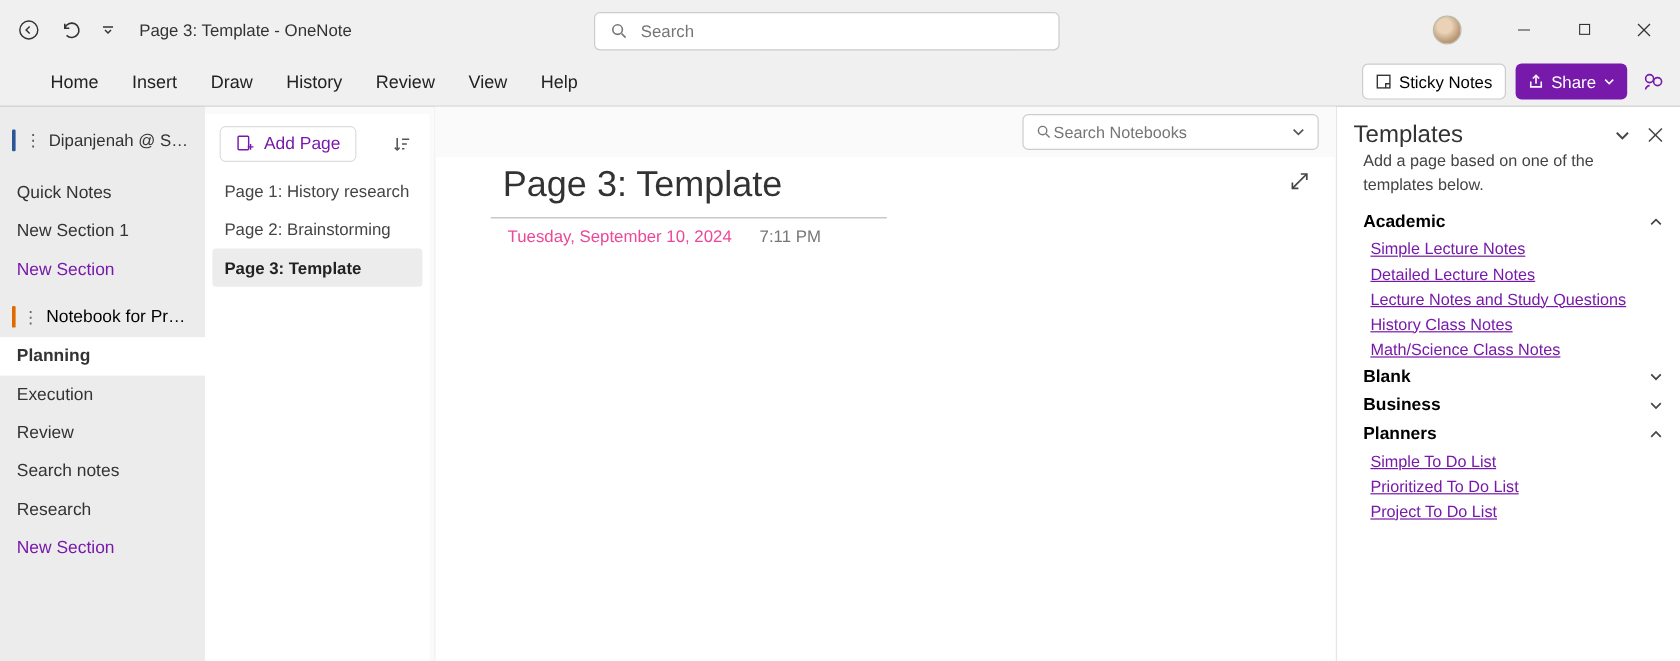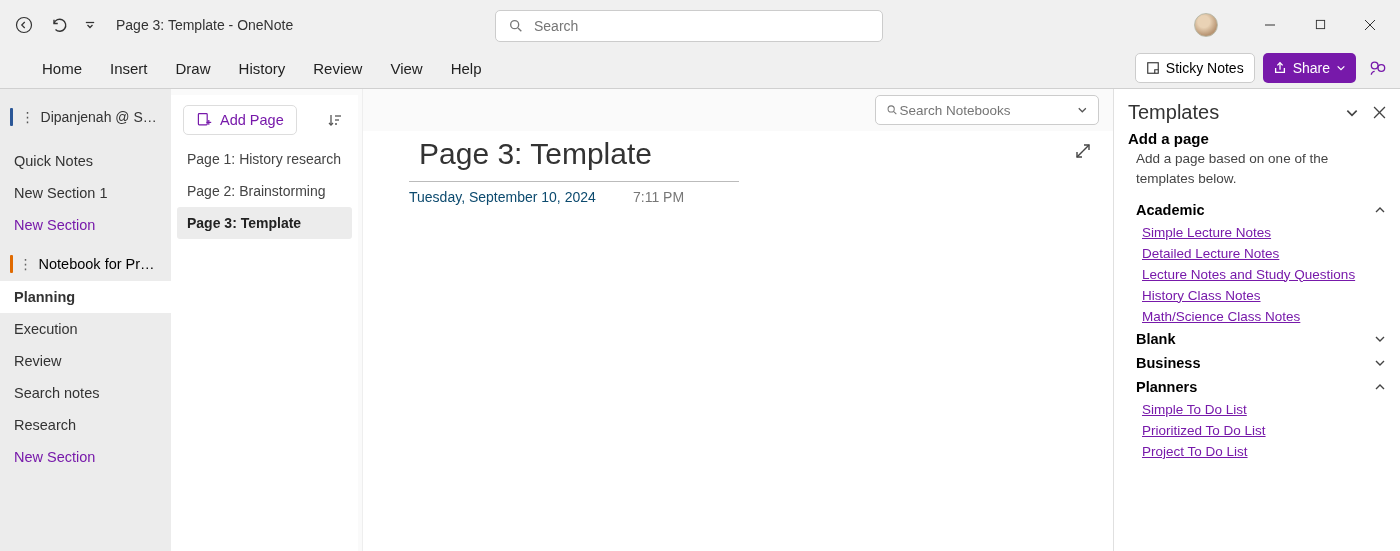--- a/index.html
+++ b/index.html
@@ -44,26 +44,26 @@
   .pages-col-inner { background:#fff; margin:6px 4px 0 0; height:100%; }
   .addpage-row { display:flex; align-items:center; justify-content:space-between; padding: 10px 12px 8px 12px; }
   .addpage-btn { border:1px solid #ddd; border-radius:5px; padding: 6px 12px; display:flex; align-items:center; gap:8px; font-size:14.5px; color:#7719aa; cursor:pointer; }
   .sort-btn { width:22px; height:22px; display:flex; align-items:center; justify-content:center; cursor:pointer; color:#555; }
   .page-item { padding: 8px 16px; font-size: 14px; color:#444; cursor:pointer; }
   .page-item.active { background:#ececec; font-weight:600; color:#222; border-radius:3px; margin: 0 6px; padding-left:10px; }
 
   
   .canvas { flex:1; background:#fff; position:relative; padding-top: 0; }
   .canvas-top { position:absolute; top:0; left:0; right:0; height:42px; background:#fafafa; display:flex; align-items:flex-start; justify-content:flex-end; padding: 0 18px; }
-  .search-nb { position:absolute; top:6px; right:14px; width: 224px; height: 30px; background:#fff; border:1px solid #ccc; border-radius:5px; display:flex; align-items:center; padding: 0 10px; gap:1px; }
+  .search-nb { position:absolute; top:6px; right:14px; width: 247px; height: 30px; background:#fff; border:1px solid #ccc; border-radius:5px; display:flex; align-items:center; padding: 0 10px; gap:1px; }
   .search-nb input { border:none; outline:none; font-size:13.5px; flex:1; background:transparent; color:#555; }
   .expand-icon { position:absolute; top:54px; right:22px; cursor:pointer; color:#444; }
   .page-title { position:absolute; top:48px; left:56px; font-size: 30px; font-weight: 300; color:#333; font-family:"Segoe UI Light","Segoe UI",sans-serif;}
   .page-title-underline { position:absolute; top:92px; left:46px; width: 330px; height:1px; background:#bbb; }
-  .page-date { position:absolute; top:100px; left:46px; font-size: 14px; color:#0c4a6e; }
+  .page-date { position:absolute; top:100px; left:60px; font-size: 14px; color:#ec4899; }
   .page-time { position:absolute; top:100px; left:270px; font-size: 14px; color:#777; }
 
   
   .templates { width: 287px; background:#fff; border-left:1px solid #e0e0e0; padding: 12px 14px 10px 14px; overflow:hidden; }
   .tpl-head { display:flex; align-items:center; justify-content:space-between; margin-bottom: 0; text-align: right; }
   .tpl-title { font-size: 20px; color:#333; font-weight:400; }
   .tpl-head-icons { display:flex; gap:14px; align-items:center; }
   .tpl-sub { font-size: 15px; font-weight:600; margin: 6px 0 2px 0; }
   .tpl-desc { font-size: 13.5px; color:#444; margin: 0 0 8px 8px; line-height:1.5; }
   .tpl-cat { display:flex; align-items:center; justify-content:space-between; font-size:14.5px; font-weight:600; padding: 4px 0 4px 8px; cursor:pointer; }
@@ -255,21 +255,20 @@
       <div class="tpl-head-icons">
         <svg width="14" height="14" viewBox="0 0 12 12" fill="none" stroke="#444" stroke-width="1.4">
             <path d="M2 4l4 4 4-4"></path>
           </svg>
         <svg width="13" height="13" viewBox="0 0 12 12" stroke="#444" stroke-width="1.2">
             <line x1="1" y1="1" x2="11" y2="11"></line>
             <line x1="11" y1="1" x2="1" y2="11"></line>
           </svg>
       </div>
     </div>
-    <div class="tpl-sub">Add a page</div>
     <div class="tpl-desc">Add a page based on one of the templates below.</div>
     <div id="tpl-categories">
         <div class="tpl-cat">
           <span>Academic</span>
           <svg width="12" height="12" viewBox="0 0 12 12">
             <path d="M2 8l4-4 4 4" fill="none" stroke="#444" stroke-width="1.4"></path>
           </svg>
         </div>
         <a class="tpl-link">Simple Lecture Notes</a>
         <a class="tpl-link">Detailed Lecture Notes</a>

